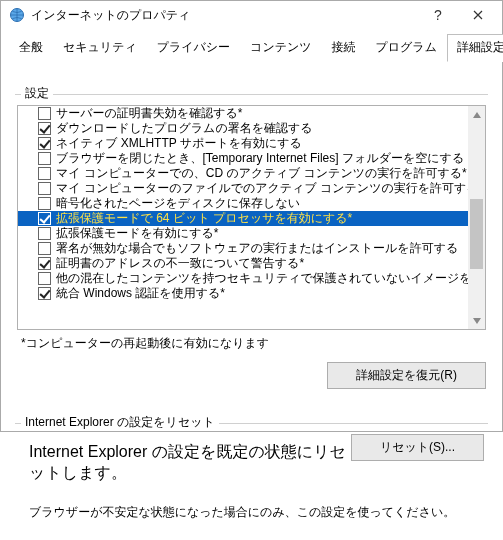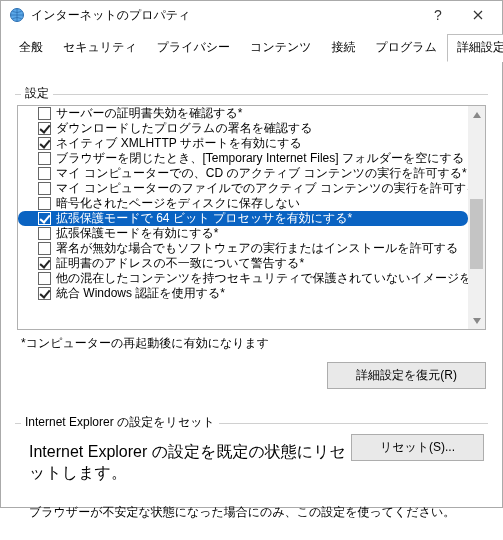--- a/index.html
+++ b/index.html
@@ -6,21 +6,21 @@
   body {
     margin: 0;
     font-family: "Yu Gothic UI", "Meiryo", "MS UI Gothic", sans-serif;
     font-size: 12px;
     background: #fff;
     width: 503px;
     height: 540px;
     overflow: hidden;
     color: #000;
   }
-  .window { width: 503px; height: 508px; border: 1px solid #aaa; background: #fff; display: flex; flex-direction: column; }
+  .window { width: 503px; height: 432px; border: 1px solid #aaa; background: #fff; display: flex; flex-direction: column; }
   .titlebar { display: flex; align-items: center; height: 32px; padding: 0 4px 0 8px; }
   .title-icon { width: 16px; height: 16px; margin-right: 6px; }
   .title-text { flex: 1; font-size: 12px; }
   .title-btn { width: 40px; height: 28px; display: flex; align-items: center; justify-content: center; color: #333; }
   .title-btn svg { display: block; }
 
   .tabs-wrap { padding: 4px 8px 0 8px; }
   .tabs { display: flex; border-bottom: 1px solid #bfbfbf; }
   .tab { padding: 4px 9px 5px 9px; border: 1px solid transparent; border-bottom: none; position: relative; top: 1px; background: #fff; font-size: 12px; white-space: nowrap; }
   .tab.active { border-color: #bfbfbf; border-bottom: 1px solid #fff; }
@@ -30,21 +30,21 @@
   .group { position: relative; margin-top: 8px; }
   .group-label { position: relative; top: 7px; left: 6px; background: #fff; padding: 0 4px; display: inline-block; font-size: 12px; z-index: 1; }
   .group-line { border-top: 1px solid #d0d0d0; height: 1px; margin-top: -1px; }
   .group-body { padding: 10px 2px 4px 2px; }
 
   .listbox { border: 1px solid #b0b0b0; height: 225px; overflow: hidden; position: relative; background: #fff; }
   .listbox-inner { overflow: hidden; height: 100%; padding-right: 17px; }
   .row { display: flex; align-items: center; height: 15px; padding-left: 20px; white-space: nowrap; font-size: 12px; }
   .cb { width: 13px; height: 13px; border: 1px solid #666; margin-right: 5px; display: inline-flex; align-items: center; justify-content: center; background: #fff; flex-shrink: 0; }
   .cb.checked::after { content: ""; width: 8px; height: 4px; border-left: 2px solid #222; border-bottom: 2px solid #222; transform: rotate(-50deg); position: relative; top: -1px; }
-  .row.selected { background: #0a63c2; color: #ffffff; border-radius: 7px; }
+  .row.selected { background: #0a63c2; color: #fde047; }
   .row.selected .cb { border-color: #fff; background: #0a63c2; }
   .row.selected .cb.checked::after { border-color: #fff; }
 
   .scrollbar { position: absolute; right: 0; top: 0; bottom: 0; width: 17px; background: #f0f0f0; display: flex; flex-direction: column; }
   .sb-btn { height: 17px; display: flex; align-items: center; justify-content: center; color: #666; }
   .sb-track { flex: 1; position: relative; }
   .sb-thumb { position: absolute; left: 2px; right: 2px; top: 40%; height: 70px; background: #c4c4c4; }
 
   .note { font-size: 12px; margin: 5px 0 10px 4px; }
   .right-btn-row { display: flex; justify-content: flex-end; margin-bottom: 6px; }

